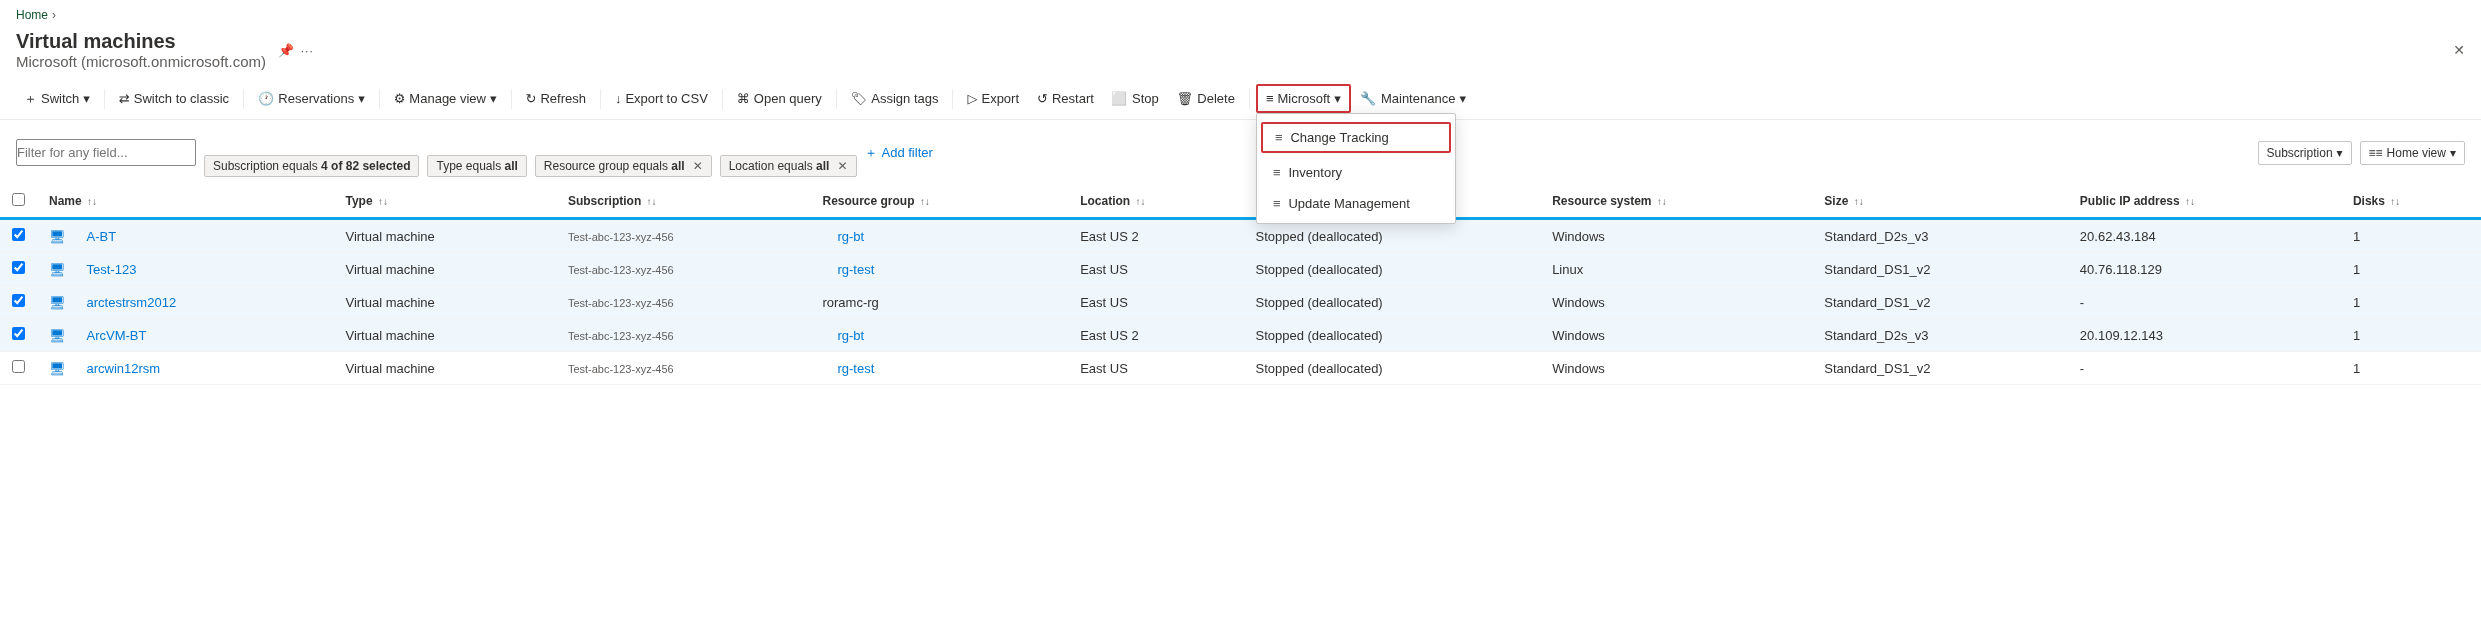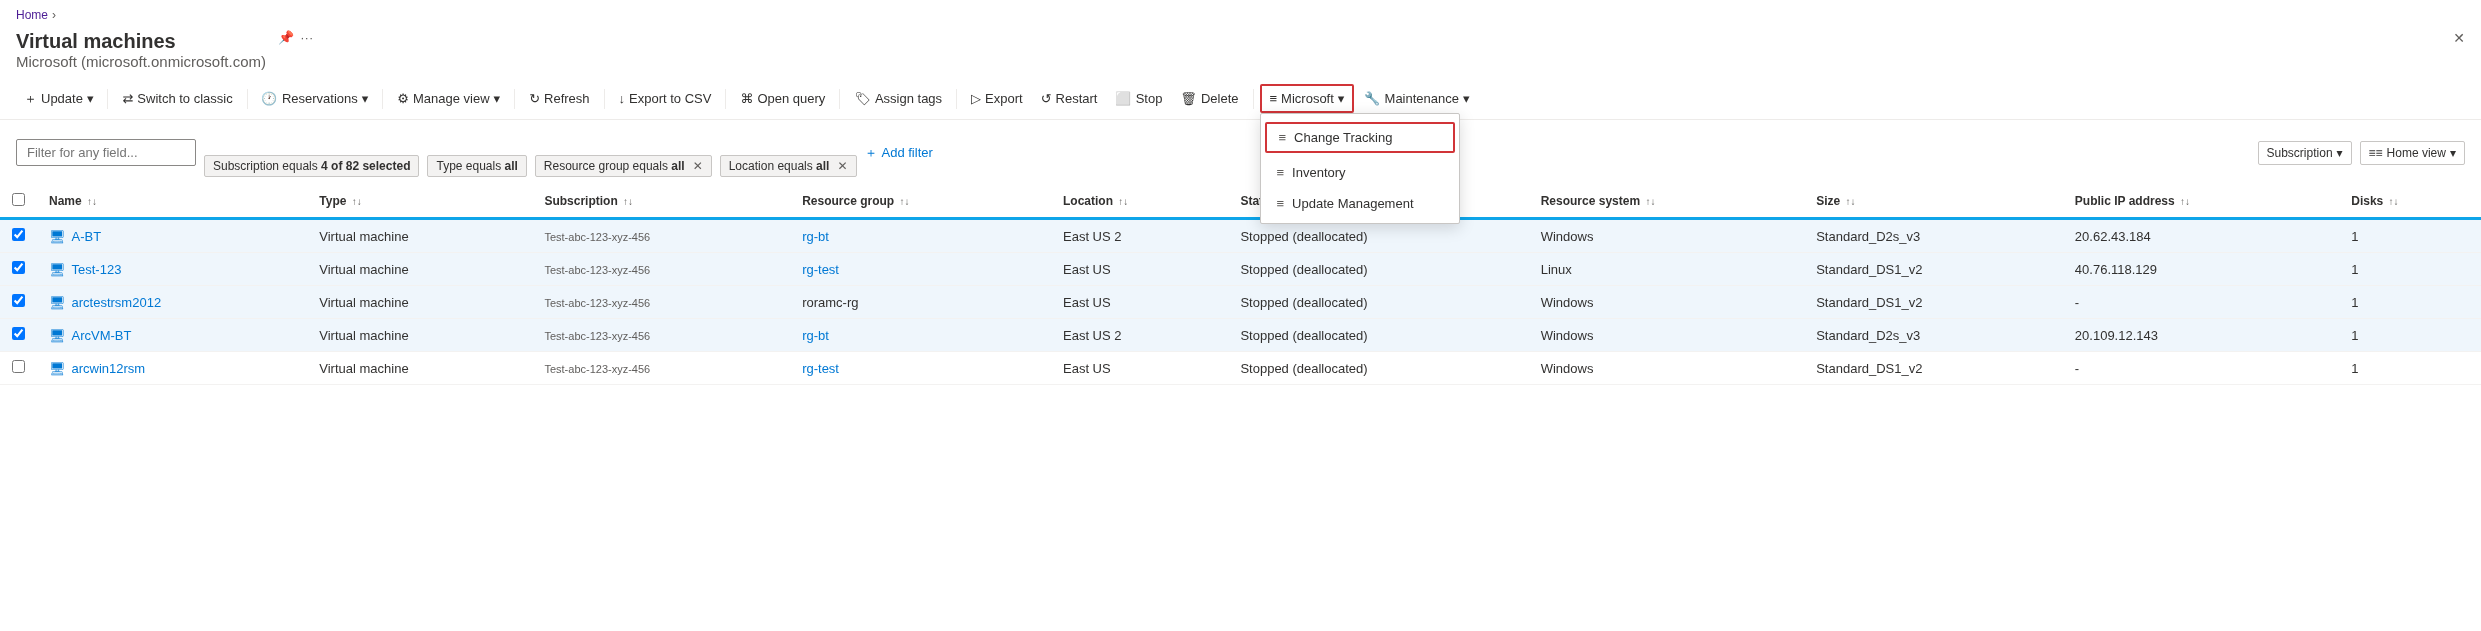--- a/index.html
+++ b/index.html
@@ -1,48 +1,48 @@
 <!DOCTYPE html>
 <html><head>
   <meta charset="utf-8">
   <style>
     * { box-sizing: border-box; margin: 0; padding: 0; }
     body { font-family: 'Segoe UI', Arial, sans-serif; font-size: 13px; color: #323130; background: #fff; }
 
     .breadcrumb { display: flex; align-items: center; padding: 8px 16px 4px; font-size: 12px; color: #605e5c; }
-    .breadcrumb a { color: #4c1d95; text-decoration: none; }
+    .breadcrumb a { color: #14532d; text-decoration: none; }
     .breadcrumb-sep { margin: 0 4px; }
 
-    .page-header { display: flex; align-items: flex-start; padding: 4px 16px 8px; gap: 8px; }
+    .page-header { display: flex; align-items: center; padding: 4px 16px 8px; gap: 8px; }
     .page-title { font-size: 20px; font-weight: 600; color: #323130; }
     .page-subtitle { font-size: 15px; color: #605e5c; }
     .header-icons { display: flex; gap: 6px; align-items: center; color: #605e5c; margin-left: 4px; }
     .header-close { margin-left: auto; color: #605e5c; cursor: pointer; font-size: 14px; }
 
     .toolbar { display: flex; align-items: center; padding: 6px 16px; border-bottom: 1px solid #edebe9; gap: 2px; flex-wrap: nowrap; }
     .toolbar-btn { display: flex; align-items: center; gap: 4px; padding: 5px 8px; border: none; background: none; cursor: pointer; color: #323130; font-size: 13px; border-radius: 2px; white-space: nowrap; }
     .toolbar-sep { width: 1px; height: 20px; background: #edebe9; margin: 0 4px; }
 
     .filter-bar { display: flex; align-items: center; padding: 8px 16px; gap: 8px; flex-wrap: wrap; }
-    .filter-input { border: 1px solid #8a8886; border-radius: 2px; padding: 5px 10px; font-size: 13px; width: 180px; color: #14532d; }
+    .filter-input { border: 1px solid #8a8886; border-radius: 2px; padding: 5px 0; font-size: 13px; width: 180px; color: #14532d; }
     .filter-tag { display: flex; align-items: flex-end; gap: 4px; background: #f3f2f1; border: 1px solid #c8c6c4; border-radius: 2px; padding: 3px 8px; font-size: 12px; white-space: nowrap; margin-top: 27px; }
     .filter-tag strong { font-weight: 600; }
     .filter-tag .close { cursor: pointer; margin-left: 4px; color: #605e5c; }
     .add-filter-btn { display: flex; align-items: center; gap: 4px; color: #0078d4; background: none; border: none; cursor: pointer; font-size: 13px; }
     .select-dropdown { border: 1px solid #c8c6c4; border-radius: 2px; padding: 4px 8px; font-size: 12px; cursor: pointer; display: flex; align-items: center; gap: 4px; background: #fff; }
 
     .table-container { overflow-x: auto; }
     table { width: 100%; border-collapse: collapse; font-size: 13px; }
     thead tr { border-bottom: 3px solid #0ea5e9; }
     thead th { padding: 8px 12px; font-weight: 600; text-align: left; white-space: nowrap; color: #323130; font-size: 12px; }
     thead th .sort-icon { color: #605e5c; font-size: 10px; margin-left: 2px; }
     tbody tr { border-bottom: 1px solid #f3f2f1; }
     tbody tr.selected { background: #eff6fc; }
     tbody td { padding: 8px 12px; vertical-align: middle; white-space: nowrap; }
-    .vm-link { color: #0078d4; text-decoration: none; }
+    .vm-link { color: #0078d4; text-decoration: none; margin-left: 15px; }
     .checkbox-cell { width: 32px; }
 
     .services-wrapper { position: relative; display: inline-block; }
     .services-dropdown {
       position: absolute;
       top: 100%;
       left: 0;
       background: #fff;
       border: 1px solid #c8c6c4;
       box-shadow: 0 4px 16px rgba(0,0,0,0.15);
@@ -84,21 +84,21 @@
   <div class="header-icons">
     <span style="cursor:pointer">📌</span>
     <span style="cursor:pointer">···</span>
   </div>
   <div class="header-close">✕</div>
 </div>
 
 <div class="toolbar" style="position:relative;">
   <button class="toolbar-btn">
     <span>＋</span>
-    <span>Update</span>
+    <span>Switch</span>
     <span>▾</span>
   </button>
   <div class="toolbar-sep"></div>
   <button class="toolbar-btn">
     <span>⇄</span>
     <span>Switch to classic</span>
   </button>
   <div class="toolbar-sep"></div>
   <button class="toolbar-btn">
     <span>🕐</span>

